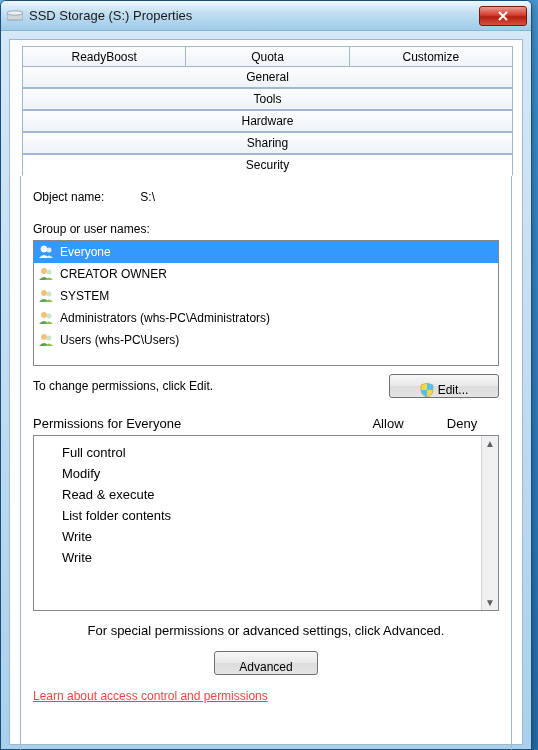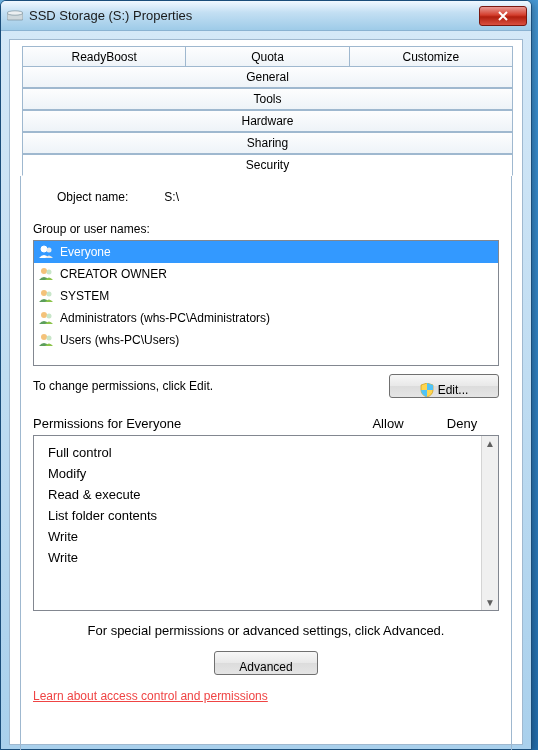--- a/index.html
+++ b/index.html
@@ -84,21 +84,21 @@
   .tabbody {
     border: 1px solid #9fb8cf;
     border-top: none;
     padding: 14px 12px 10px 12px;
     height: 632px;
     position: relative;
   }
   
   .tabrow2 { margin-top: -1px; flex-direction: column; }
   .obj-row { margin-bottom: 18px; }
-  .obj-label { display: inline-block; width: 104px; margin-left: 24px; }
+  .obj-label { display: inline-block; width: 104px; }
   .grp-label { margin-bottom: 4px; }
   .listbox {
     border: 1px solid #828790;
     height: 126px;
     overflow: hidden;
     background: #fff;
   }
   .li {
     display: flex; align-items: center;
     padding: 2px 4px;
@@ -129,20 +129,21 @@
     border: 1px solid #3c7fb1;
     box-shadow: 0 0 2px #6db4e4;
   }
   .btn.disabled { color: #9a9a9a; border-radius: 7px; }
   .shield { width:14px; height:14px; }
   .permbox {
     border: 1px solid #828790;
     height: 176px;
     margin-top: 4px;
     display: flex;
+    padding-left: 14px;
   }
   .permlist {
     flex: 1;
     padding: 6px 0;
   }
   .pitem {
     padding: 3px 6px 3px 14px;
     font-size: 13px;
   }
   .scrollbar {

